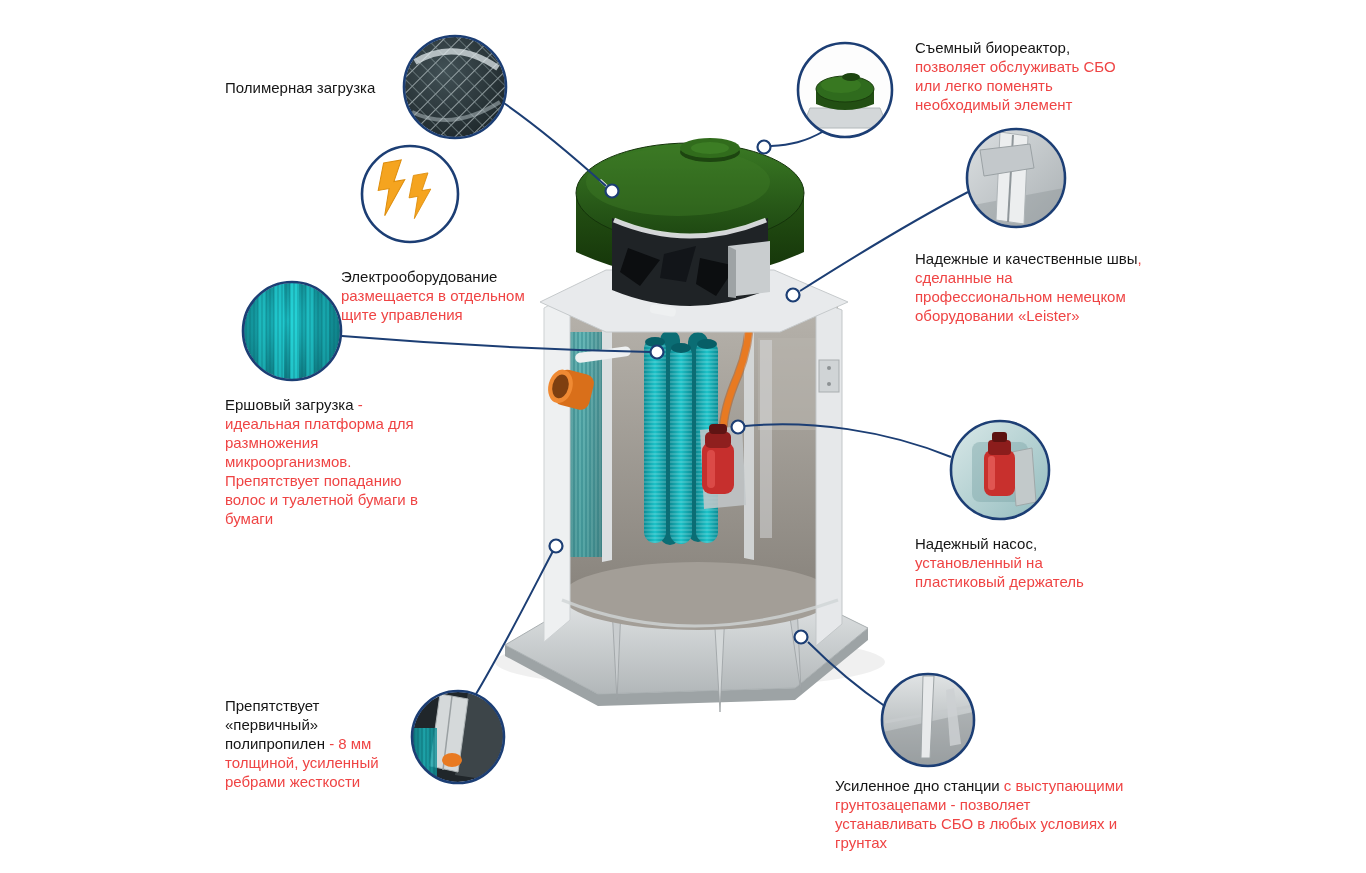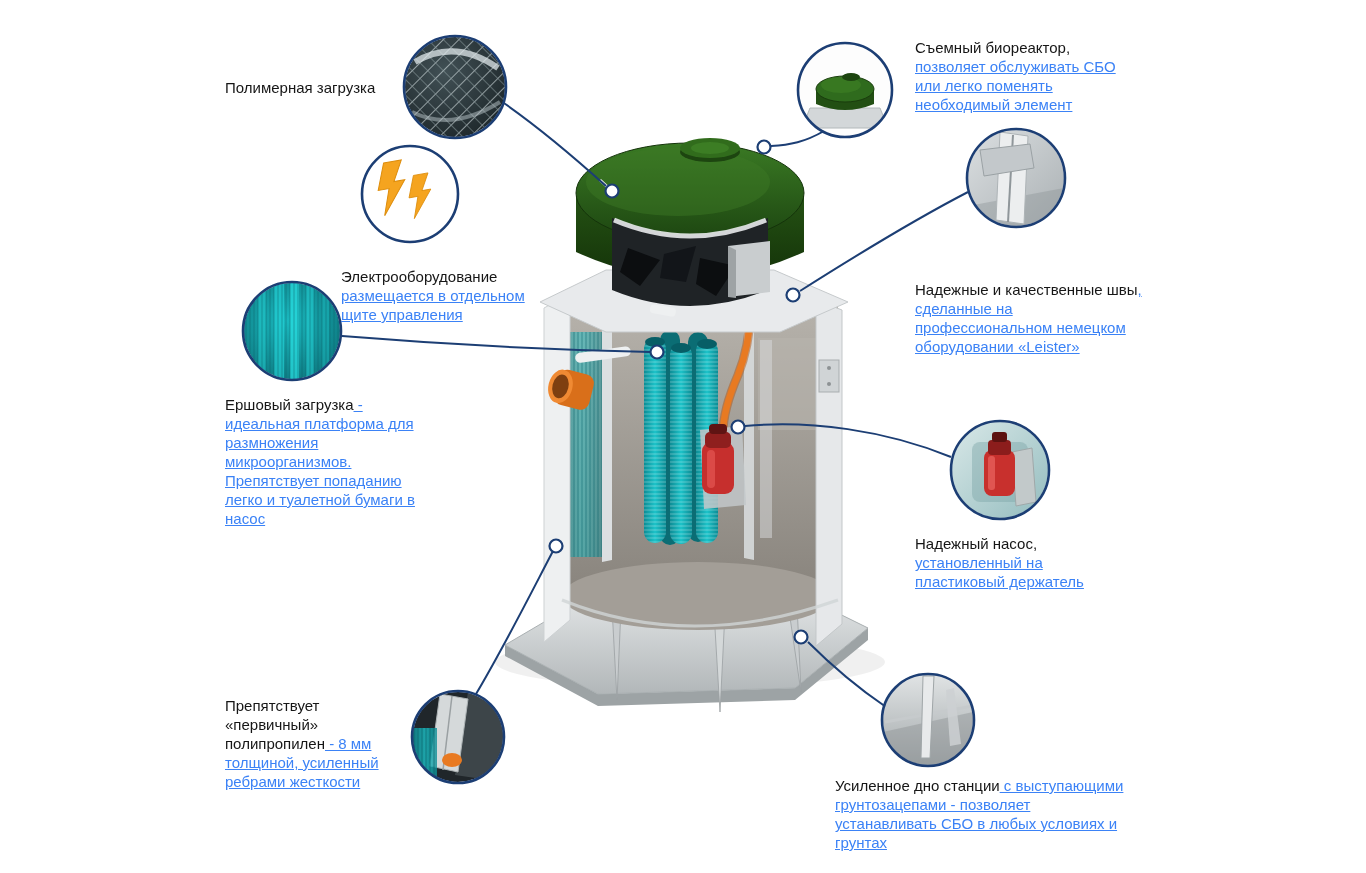--- a/index.html
+++ b/index.html
@@ -4,21 +4,21 @@
 <style>
   html,body { margin:0; padding:0; background:#ffffff; }
   .stage {
     position:relative; width:1366px; height:873px; margin:0 auto;
     background:#ffffff; overflow:hidden;
     font-family:"Liberation Sans", sans-serif;
   }
   svg.scene { position:absolute; left:0; top:0; width:1366px; height:873px; }
   .note { position:absolute; font-size:15px; line-height:19px; color:#222; }
   .note strong { font-weight:400; color:#161616; }
-  .note span { color:#3b82f6;text-decoration:underline; }
+  .note span { color:#ef4444; }
 </style>
 </head>
 <body>
 
 <div class="stage">
 
   <svg class="scene" viewBox="0 0 1366 873" aria-hidden="true">
     <defs>
       <linearGradient id="gradGreen" x1="0" y1="0" x2="0" y2="1">
         <stop offset="0" stop-color="#3a7a24"></stop>
@@ -296,32 +296,32 @@
 
   <div class="note" style="left:225px; top:78px; width:200px;">
     <strong>Полимерная загрузка</strong><span></span>
   </div>
 
   <div class="note" style="left:341px; top:267px; width:190px;">
     <strong>Электрооборудование</strong><span> размещается в отдельном щите управления</span>
   </div>
 
   <div class="note" style="left:225px; top:395px; width:203px;">
-    <strong>Ершовый загрузка</strong><span> - идеальная платформа для размножения микроорганизмов. Препятствует попаданию легко и туалетной бумаги в насос</span>
+    <strong>Ершовый загрузка</strong><span> - идеальная платформа для размножения микроорганизмов. Препятствует попаданию волос и туалетной бумаги в бумаги</span>
   </div>
 
   <div class="note" style="left:225px; top:696px; width:170px;">
     <strong>Препятствует «первичный» полипропилен</strong><span> - 8 мм толщиной, усиленный ребрами жесткости</span>
   </div>
 
   <div class="note" style="left:915px; top:38px; width:212px;">
     <strong>Съемный биореактор,</strong><span> позволяет обслуживать СБО или легко поменять необходимый элемент</span>
   </div>
 
-  <div class="note" style="left:915px; top:249px; width:228px;margin-top:31px;">
+  <div class="note" style="left:915px; top:249px; width:228px;">
     <strong>Надежные и качественные швы</strong><span>, сделанные на профессиональном немецком оборудовании «Leister»</span>
   </div>
 
   <div class="note" style="left:915px; top:534px; width:180px;">
     <strong>Надежный насос,</strong><span> установленный на пластиковый держатель</span>
   </div>
 
   <div class="note" style="left:835px; top:776px; width:295px;">
     <strong>Усиленное дно станции</strong><span> с выступающими грунтозацепами - позволяет устанавливать СБО в любых условиях и грунтах</span>
   </div>

